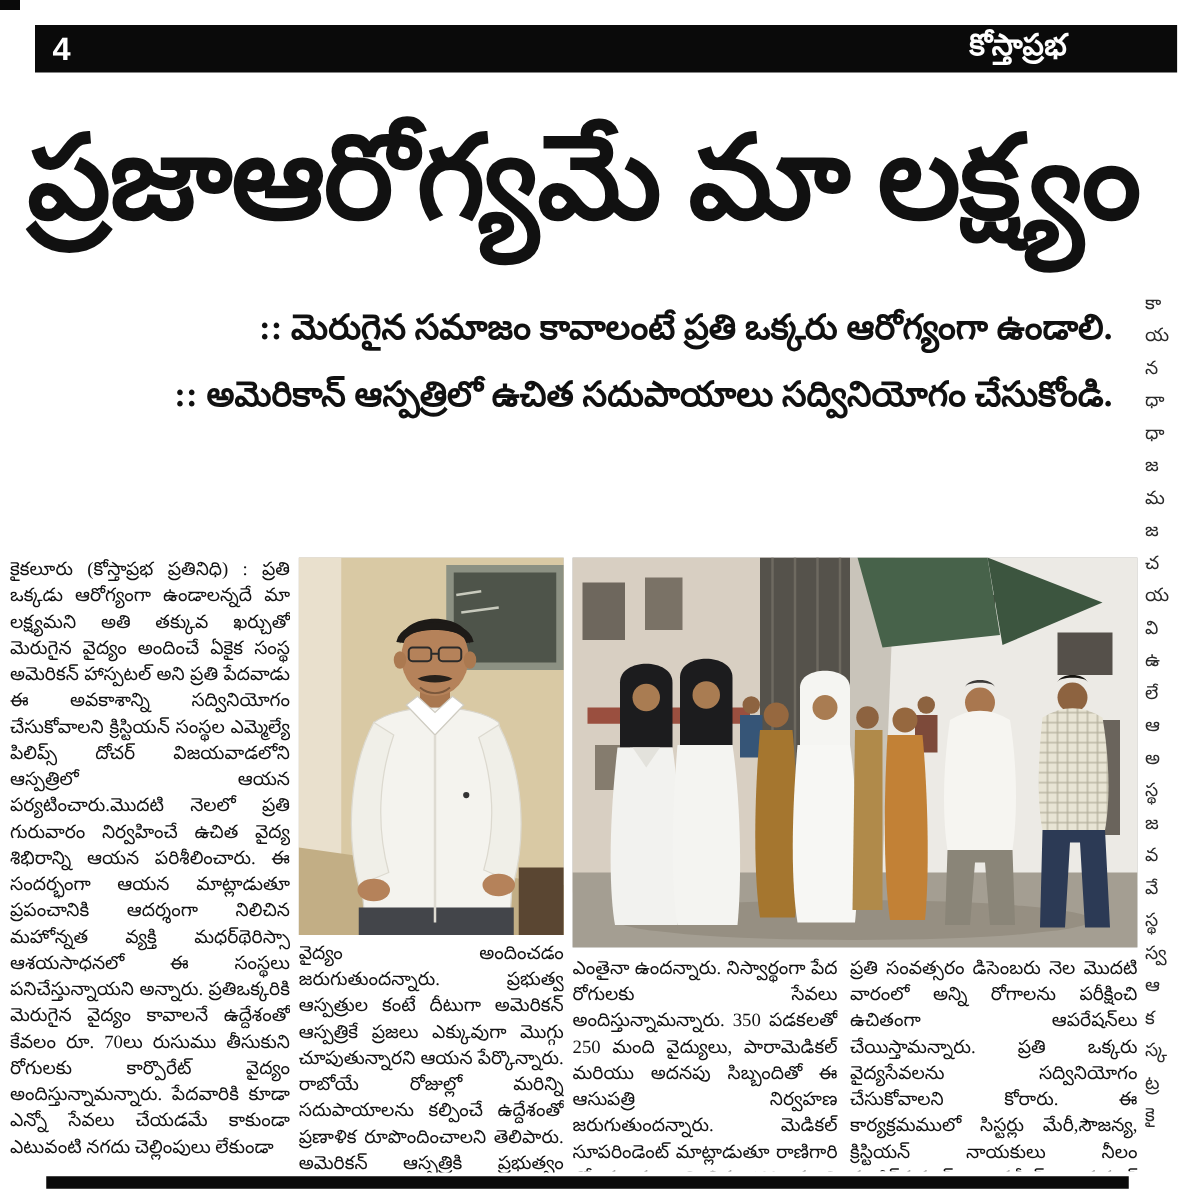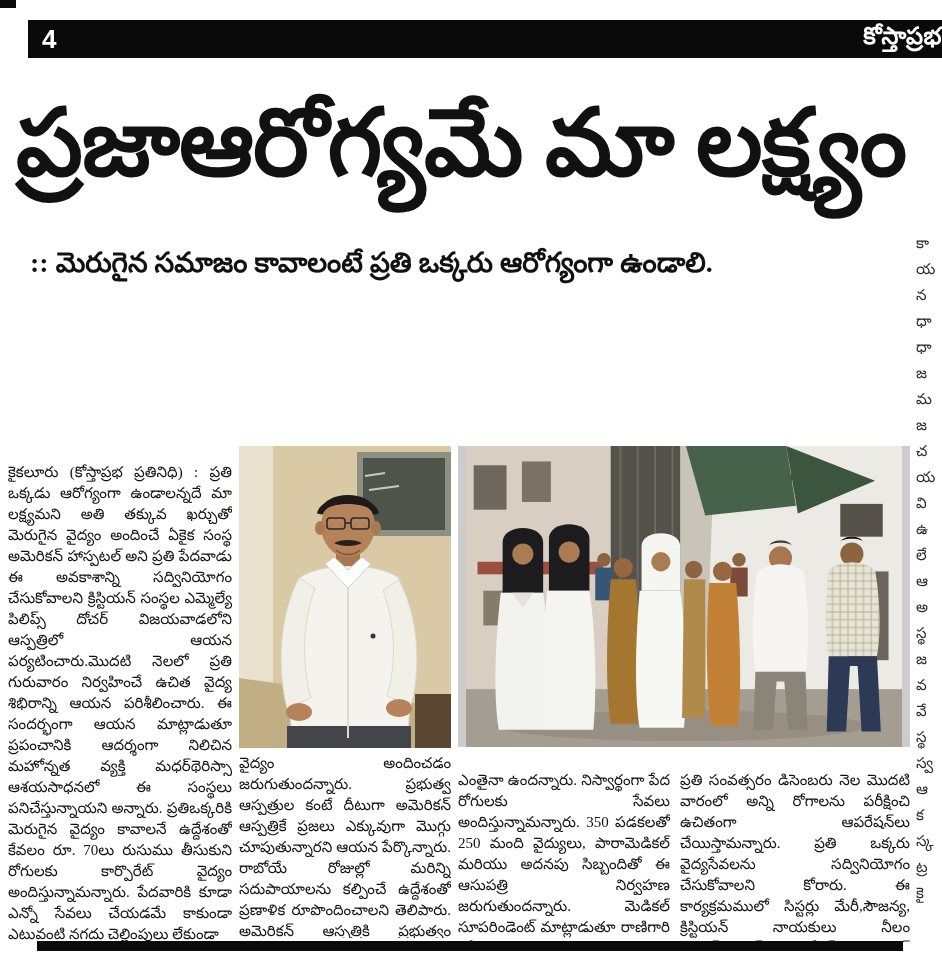--- a/index.html
+++ b/index.html
@@ -8,31 +8,31 @@
     position:relative; width:942px; height:954px; margin:0 auto;
     background:#ffffff; overflow:hidden;
     font-family:"Liberation Serif","DejaVu Serif",serif; color:#111;
   }
   .corner-mark{ position:absolute; left:0; top:0; width:16px; height:8px; background:#0a0a0a; }
   .topbar{
     position:absolute; left:28px; top:20px; right:0; height:38px;
     background:#0a0a0a; color:#fff; display:flex; align-items:center; justify-content:space-between;
   }
   .page-num{ font-family:"Liberation Sans","DejaVu Sans",sans-serif; font-weight:bold; font-size:26px; margin-left:14px; }
-  .masthead{ font-weight:bold; font-size:24px; letter-spacing:.5px; }
+  .masthead{ font-weight:bold; font-size:24px; margin-right:88px; letter-spacing:.5px; }
   .headline{
     position:absolute; left:10px; right:30px; top:68px; height:158px;
-    font-size:94px; line-height:150px; font-weight:bold; text-align:center;
+    font-size:94px; line-height:150px; font-weight:bold; text-align:right;
     white-space:nowrap; letter-spacing:-1px;
   }
-  .bullets{ position:absolute; left:30px; top:236px; right:52px; }
+  .bullets{ position:absolute; left:30px; top:236px; right:52px;text-align:right; }
   .bullet{ font-size:28px; font-weight:bold; line-height:54px; white-space:nowrap; }
   .article{ position:absolute; left:8px; top:446px; width:902px; height:496px; display:flex; gap:7px; }
   .coltext{
-    font-size:15px; line-height:21px; text-align:justify; overflow:hidden;margin-top:16px;
+    font-size:15px; line-height:21px; text-align:justify; overflow:hidden;
   }
   .col1{ width:228px; height:492px; }
   .group2{ width:212px; display:flex; flex-direction:column; }
   .group3{ width:455px; display:flex; flex-direction:column; }
   .photo{ display:block; background:#ccc; }
   .photo1{ width:212px; height:302px; }
   .photo2{ width:452px; height:312px; }
   .cap2{ margin-top:5px; height:185px; }
   .row34{ display:flex; gap:10px; margin-top:7px; }
   .col3{ width:212px; height:172px; }
@@ -52,20 +52,21 @@
 
   <header class="topbar">
     <span class="page-num">4</span>
     <span class="masthead">కోస్తాప్రభ</span>
   </header>
 
   <h1 class="headline">ప్రజాఆరోగ్యమే మా లక్ష్యం</h1>
 
   <div class="bullets">
     <div class="bullet">:: మెరుగైన సమాజం కావాలంటే ప్రతి ఒక్కరు ఆరోగ్యంగా ఉండాలి.</div>
+    <div class="bullet">:: అమెరికాన్ ఆస్పత్రిలో ఉచిత సదుపాయాలు సద్వినియోగం చేసుకోండి.</div>
   </div>
 
   <main class="article">
 
     <div class="coltext col1">కైకలూరు (కోస్తాప్రభ ప్రతినిధి) : ప్రతి ఒక్కడు ఆరోగ్యంగా ఉండాలన్నదే మా లక్ష్యమని అతి తక్కువ ఖర్చుతో మెరుగైన వైద్యం అందించే ఏకైక సంస్థ అమెరికన్ హాస్పటల్ అని ప్రతి పేదవాడు ఈ అవకాశాన్ని సద్వినియోగం చేసుకోవాలని క్రిస్టియన్ సంస్థల ఎమ్మెల్యే పిలిప్స్ దోచర్ విజయవాడలోని ఆస్పత్రిలో ఆయన పర్యటించారు.మొదటి నెలలో ప్రతి గురువారం నిర్వహించే ఉచిత వైద్య శిభిరాన్ని ఆయన పరిశీలించారు. ఈ సందర్భంగా ఆయన మాట్లాడుతూ ప్రపంచానికి ఆదర్శంగా నిలిచిన మహోన్నత వ్యక్తి మధర్‌థెరిస్సా ఆశయసాధనలో ఈ సంస్థలు పనిచేస్తున్నాయని అన్నారు. ప్రతిఒక్కరికి మెరుగైన వైద్యం కావాలనే ఉద్దేశంతో కేవలం రూ. 70లు రుసుము తీసుకుని రోగులకు కార్పొరేట్ వైద్యం అందిస్తున్నామన్నారు. పేదవారికి కూడా ఎన్నో సేవలు చేయడమే కాకుండా ఎటువంటి నగదు చెల్లింపులు లేకుండా</div>
 
     <div class="group2">
       <svg class="photo photo1" viewBox="0 0 212 302" aria-hidden="true">
         <rect width="212" height="302" fill="#d9c9a4"></rect>
         <rect x="0" y="0" width="34" height="302" fill="#e9e0cd"></rect>

